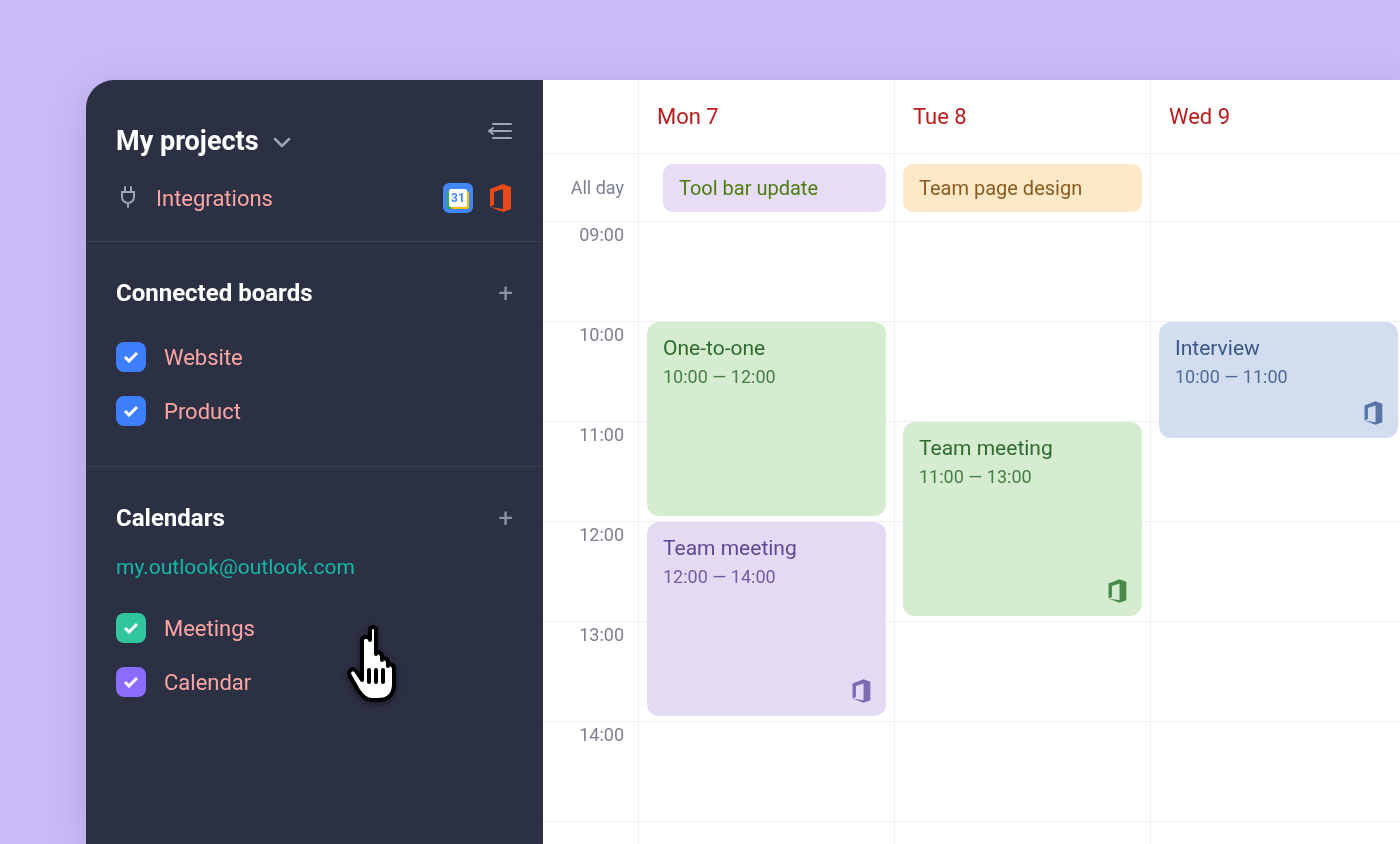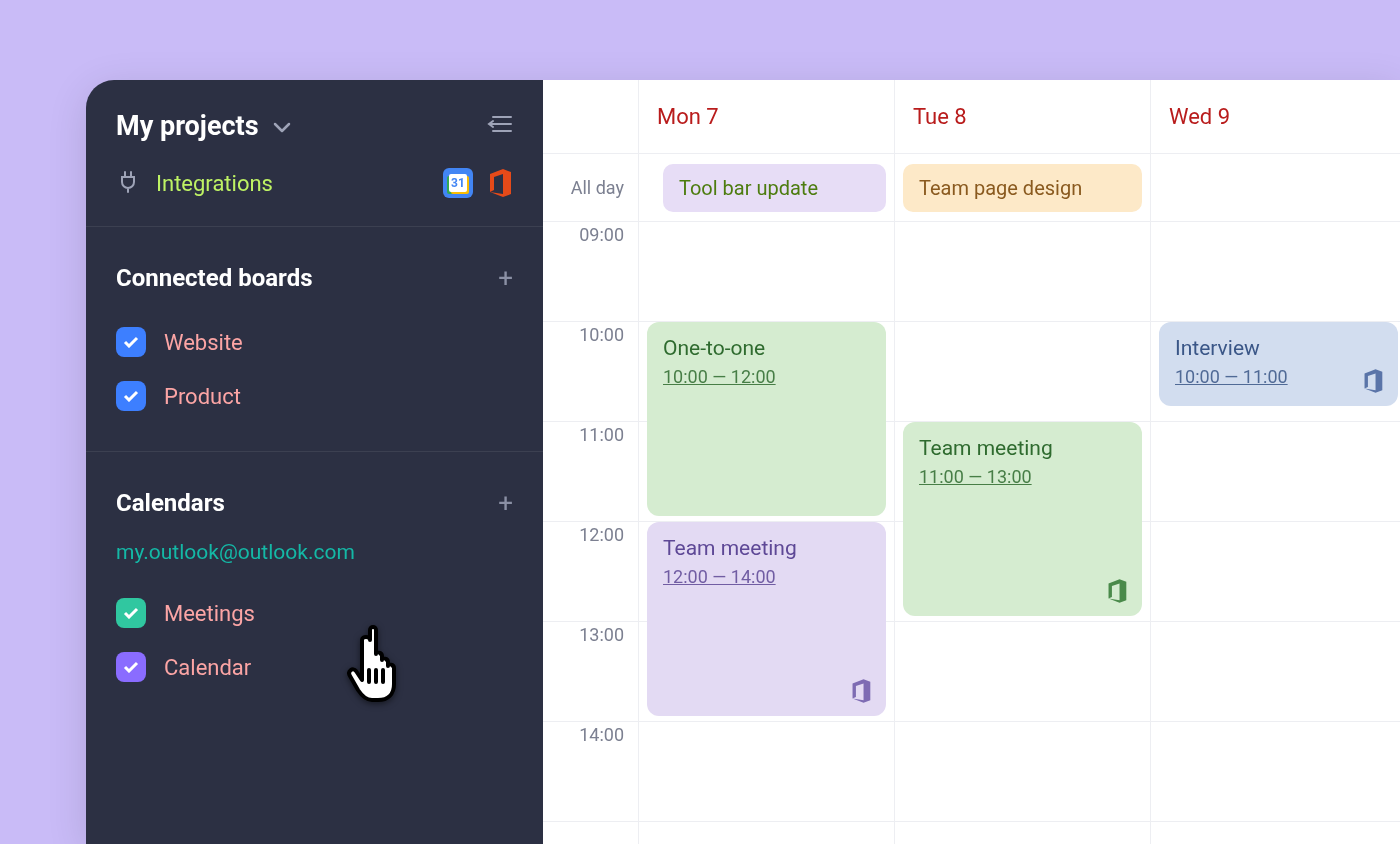--- a/index.html
+++ b/index.html
@@ -31,30 +31,30 @@
     display: flex;
     flex-direction: column;
     font-size: 22px;
   }
   .sb-header {
     display: flex;
     align-items: center;
     justify-content: space-between;
     padding: 30px 30px 16px 30px;
   }
-  .sb-title-wrap { display: flex; align-items: center; gap: 14px; }
+  .sb-title-wrap { display: flex; align-items: center; gap: 14px; margin-top: 15px; }
   .sb-title { font-size: 27px; font-weight: 700; color: #fff; }
   .sb-integrations {
     display: flex;
     align-items: center;
     justify-content: space-between;
     padding: 10px 30px 28px 30px;
     border-bottom: 1px solid rgba(255,255,255,0.08);
   }
-  .sb-int-left { display: flex; align-items: center; gap: 16px; color: #bef264; }
+  .sb-int-left { display: flex; align-items: center; gap: 16px; color: #fca5a5; }
   .sb-int-right { display: flex; align-items: center; gap: 14px; }
   .gcal-badge {
     width: 30px; height: 30px; border-radius: 6px;
     background: #4285f4; position: relative; display:flex; align-items:center; justify-content:center;
   }
   .gcal-badge::after{
     content:"31"; font-size:12px; font-weight:700; color:#4285f4;
     background:#fff; width:18px; height:18px; border-radius:2px;
     display:flex; align-items:center; justify-content:center;
     box-shadow: 2px 2px 0 #fbbc04, -2px 2px 0 #34a853;
@@ -144,21 +144,21 @@
   }
   .pill-lav { background: #e7ddf6; color: #4d7c0f; margin-left: 16px; }
   .pill-orange { background: #fde9c8; color: #8a5a1f; }
   .event {
     position: absolute; left: 8px; right: 8px;
     border-radius: 12px;
     padding: 14px 16px;
     font-size: 20px;
   }
   .event .ev-title { font-size: 21px; margin-bottom: 6px; }
-  .event .ev-time { font-size: 18px; opacity: 0.85; text-decoration: underline; }
+  .event .ev-time { font-size: 18px; opacity: 0.85; }
   .ev-green { background: #d5ecd0; color: #2f6b2f; }
   .ev-lav { background: #e3daf3; color: #5e4896; }
   .ev-blue { background: #d2ddef; color: #3a5687; }
   .ev-icon { position: absolute; right: 14px; bottom: 12px; }
   .ev-icon svg { display:block; }
 </style>
 </head>
 <body>
 
 <div class="app">
@@ -316,21 +316,21 @@
         <div class="day-col">
           <div class="day-head">Wed 9</div>
           <div class="allday-row"></div>
           <div class="grid">
             <div class="grid-line"></div>
             <div class="grid-line"></div>
             <div class="grid-line"></div>
             <div class="grid-line"></div>
             <div class="grid-line"></div>
             <div class="grid-line"></div>
-            <div class="event ev-blue" style="top: 100px; height: 84px;">
+            <div class="event ev-blue" style="top: 100px; height: 116px;">
               <div class="ev-title">Interview</div>
               <div class="ev-time">10:00 — 11:00</div>
               <span class="ev-icon">
                 <svg width="22" height="26" viewBox="0 0 26 30">
                   <path d="M16 1 L3 6 V24 L7 22 V9 L16 6 V26 L3 24 L16 29 L24 26 V4 Z" fill="#5a74a8"></path>
                 </svg>
               </span>
             </div>
           </div>
         </div>

